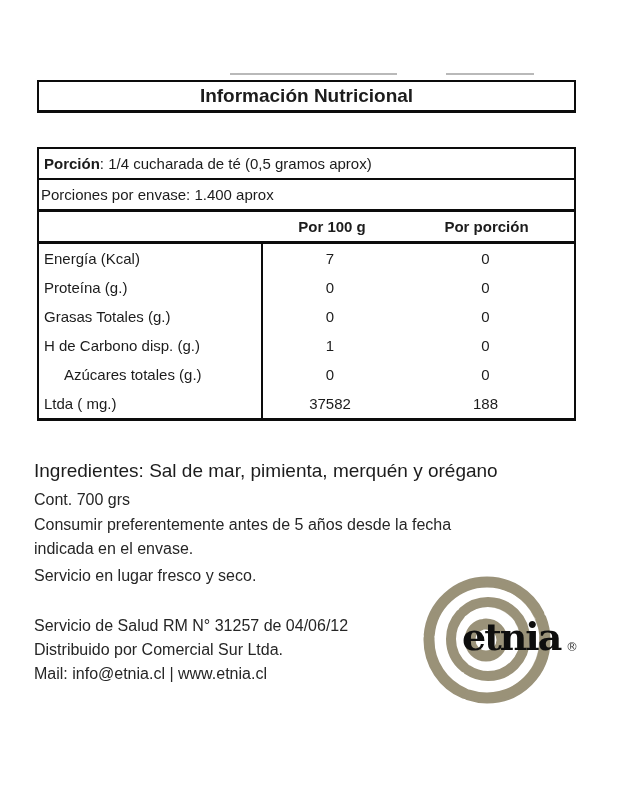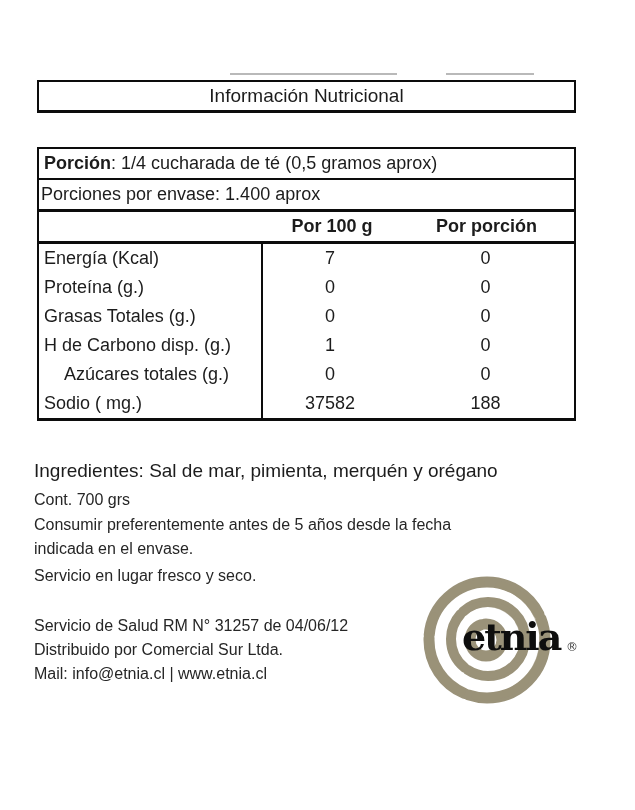--- a/index.html
+++ b/index.html
@@ -25,37 +25,37 @@
   .title-box {
     position: absolute;
     left: 37px; top: 80px;
     width: 535px; height: 28px;
     border: 2px solid #0c0c0c;
     border-bottom-width: 3px;
     box-sizing: content-box;
     display: flex; align-items: center; justify-content: center;
   }
   .title-box .t {
-    font-size: 19px; font-weight: normal; letter-spacing: 0px;
+    font-size: 19px; font-weight: bold; letter-spacing: 0px;
   }
 
   
   .ntable {
     position: absolute;
     left: 37px; top: 147px;
     width: 535px;
     border: 2px solid #0c0c0c;
     border-bottom-width: 3px;
     box-sizing: border-box;
     width: 539px; 
   }
   .trow {
     height: 29px;
     line-height: 29px;
-    font-size: 18px;
+    font-size: 15px;
     white-space: nowrap;
     overflow: hidden;
   }
   .row-portion { border-bottom: 2px solid #0c0c0c; padding-left: 5px; }
   .row-servings { border-bottom: 3px solid #0c0c0c; padding-left: 2px; }
   .row-header {
     border-bottom: 3px solid #0c0c0c;
     display: grid;
     grid-template-columns: 226px 134px 1fr;
     font-weight: bold;
@@ -158,21 +158,21 @@
     <span class="val">0</span>
   </div>
 
   <div class="trow row-data">
     <span class="lbl indent">Azúcares totales (g.)</span>
     <span class="val">0</span>
     <span class="val">0</span>
   </div>
 
   <div class="trow row-data">
-    <span class="lbl">Sodio ( mg.)</span>
+    <span class="lbl">Ltda ( mg.)</span>
     <span class="val">37582</span>
     <span class="val">188</span>
   </div>
 
 </div>
 
 <div class="line sz-lg" style="top:460px;">Ingredientes: Sal de mar, pimienta, merquén y orégano</div>
 <div class="line sz-md" style="top:489px;">Cont. 700 grs</div>
 <div class="line sz-md" style="top:514px;">Consumir preferentemente antes de 5 años desde la fecha</div>
 <div class="line sz-md" style="top:538px;">indicada en el envase.</div>

